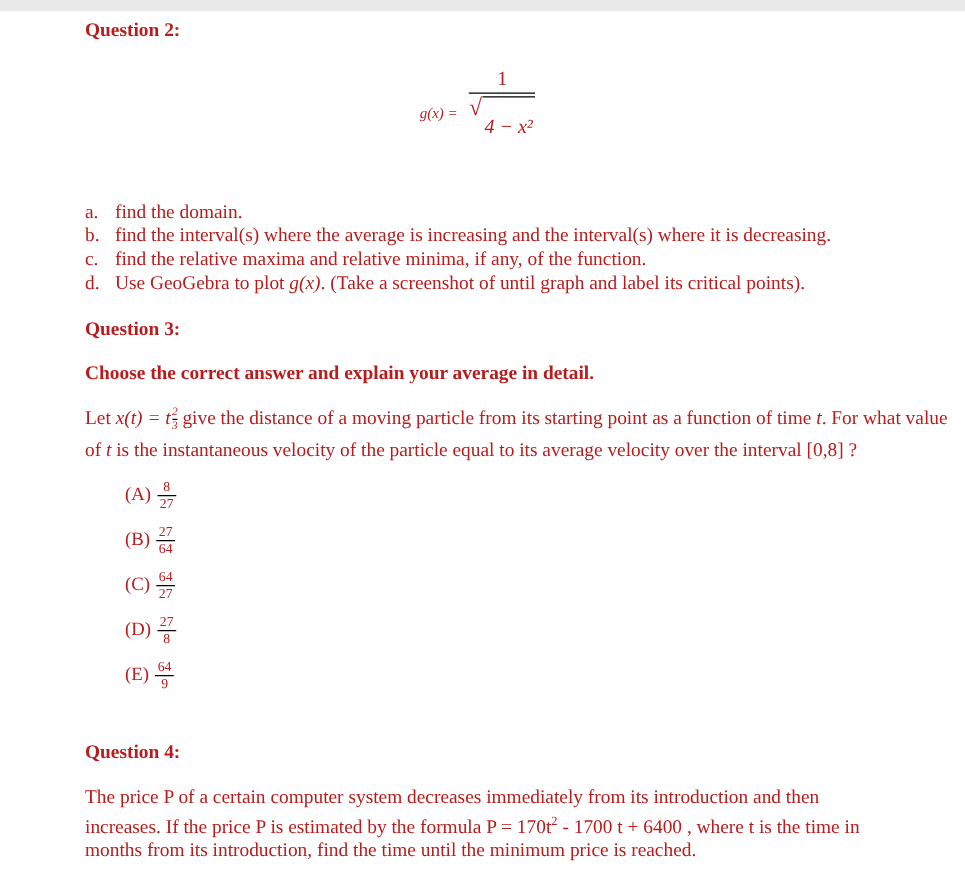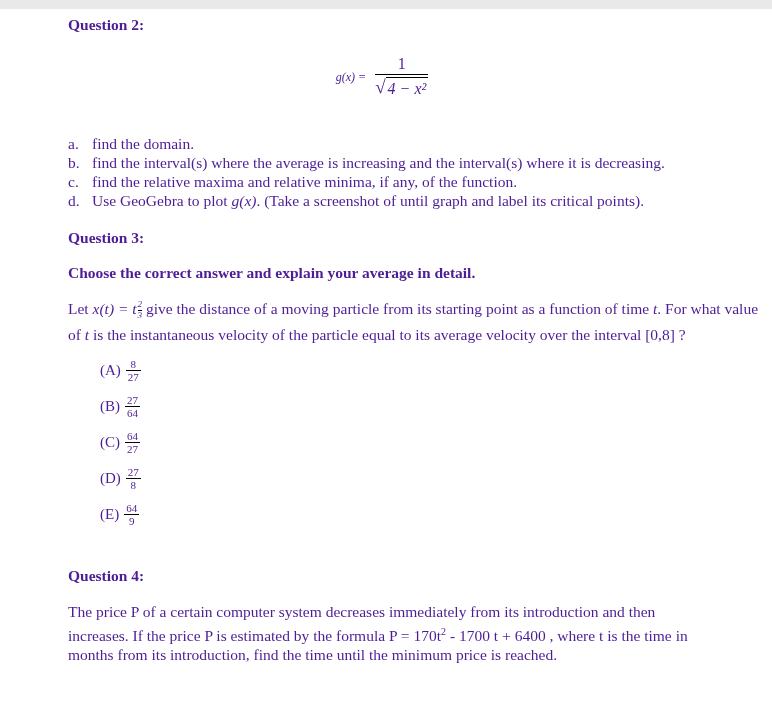--- a/index.html
+++ b/index.html
@@ -2,21 +2,21 @@
 <html><head>
 <meta charset="utf-8">
 <style>
   * { margin:0; padding:0; box-sizing:border-box; }
   html,body { background:#fff; }
   .page {
     position:relative;
     width:772px; height:708px;
     background:#ffffff;
     font-family:"Liberation Serif", serif;
-    color:#4c1d95;
+    color:#b91c1c;
     overflow:hidden;
   }
   .topbar { width:100%; height:9px; background:#e9e9e9; }
   .content { padding:6px 12px 0 68px; }
 
   .qh { font-size:15.5px; font-weight:bold; line-height:19px; }
   .bold { font-weight:bold; }
   .m { font-style:italic; }
 
   
@@ -26,21 +26,21 @@
     transform:translateX(-32px);
   }
   .flhs { font-size:12px; font-style:italic; }
 
   .frac { display:inline-flex; flex-direction:column; align-items:center; }
   .fr-bar { align-self:stretch; height:1px; background:#000; }
   .frac.big .fr-num { font-size:16px; line-height:19px; padding:0 3px 1px; }
   .frac.big .fr-den { font-size:16px; line-height:20px; padding-top:2px; }
   .den-row { display:inline-flex; align-items:flex-start; }
   .sqrt { font-size:19px; line-height:20px; font-style:normal; }
-  .radicand { border-top:1px solid #000; font-style:italic; padding:1px 2px; }
+  .radicand { border-top:1px solid #000; font-style:italic; padding:14px 2px; }
 
   
   .parts { margin-top:34px; }
   .part { display:flex; font-size:15.5px; line-height:19px; }
   .part-label { width:24px; flex:0 0 24px; }
   .part-text { width:600px; }
 
   .sec3-heading { margin-top:18px; }
   .instruction { margin-top:16px; font-size:15.5px; line-height:19px; }
 

